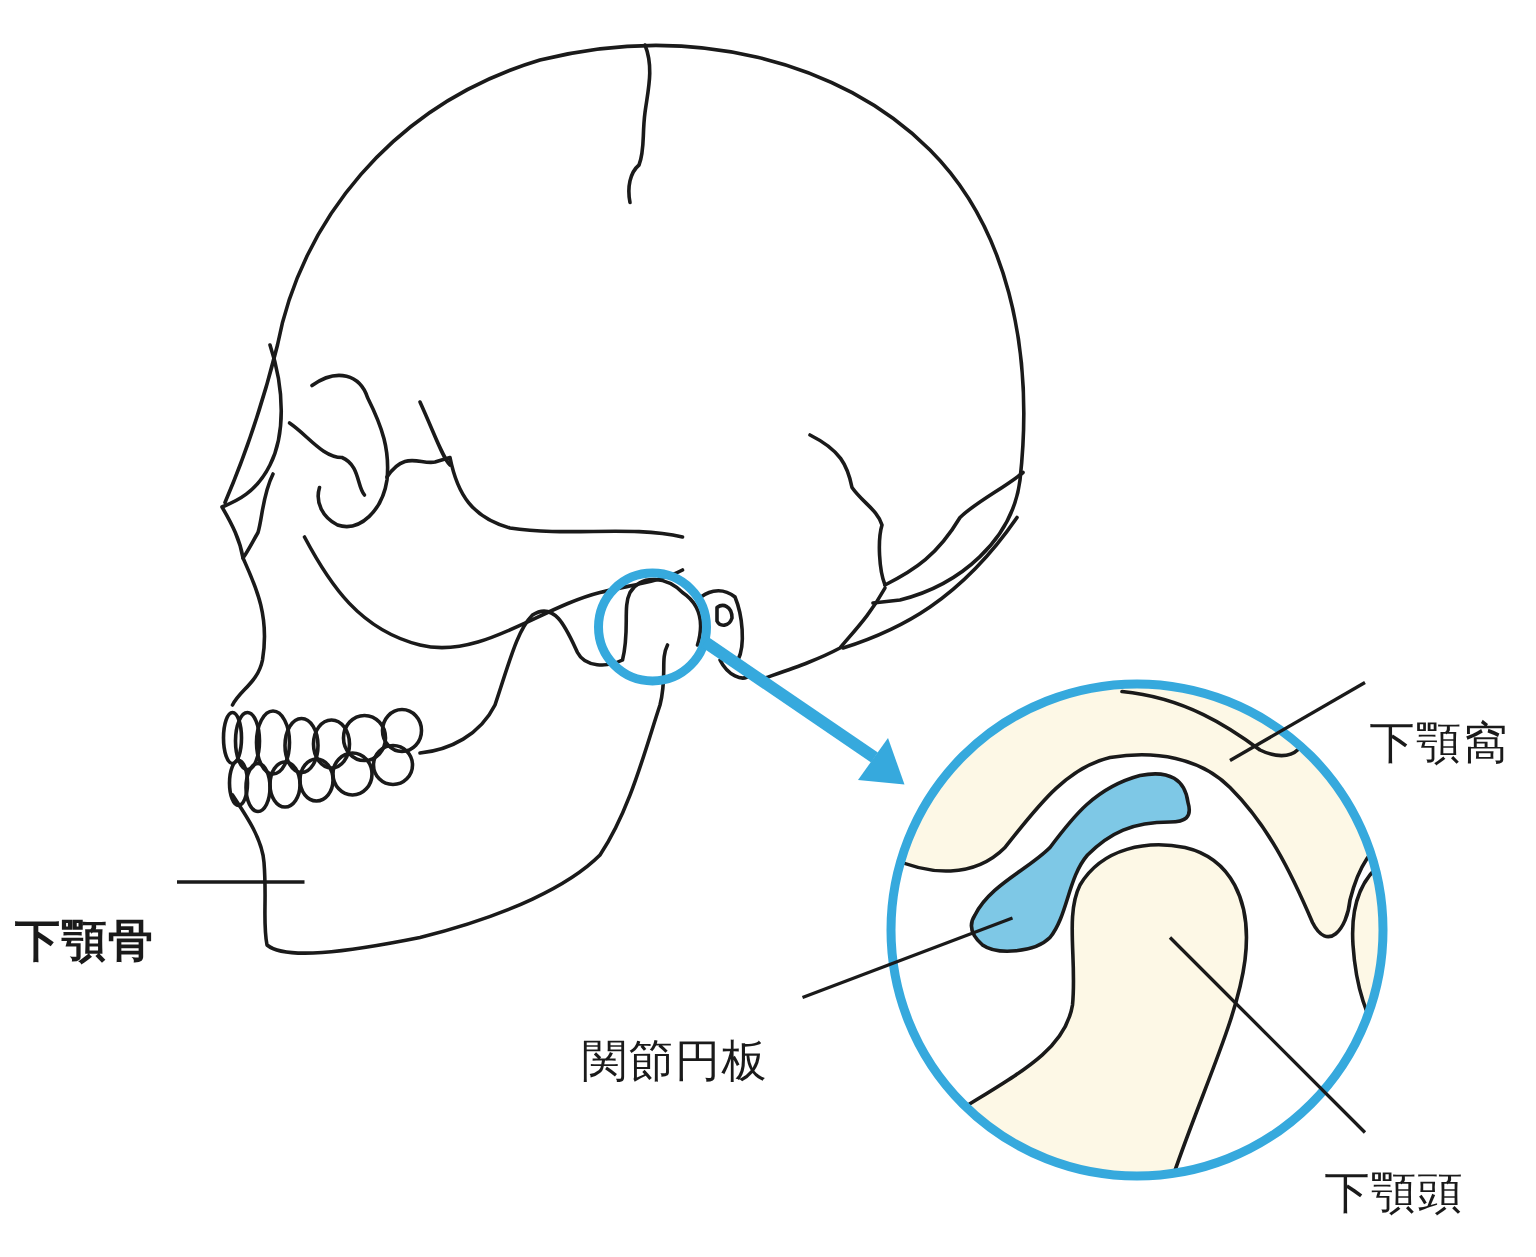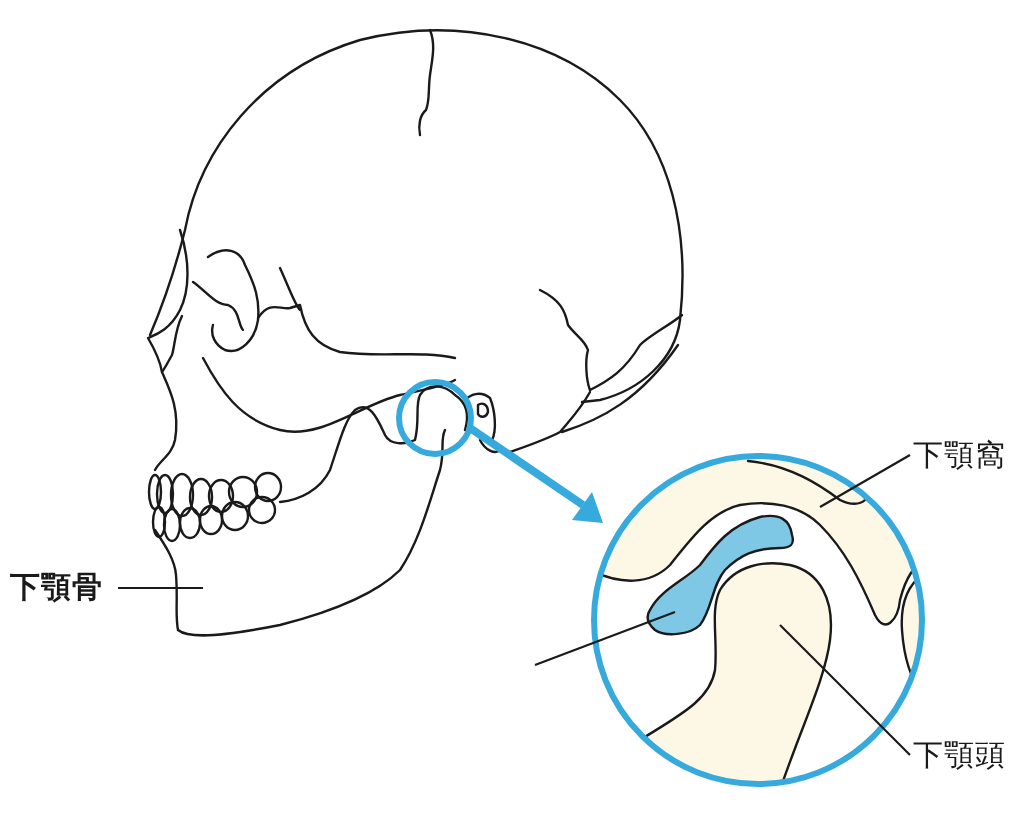--- a/index.html
+++ b/index.html
@@ -6,20 +6,21 @@
   .stage { position: relative; width: 1024px; height: 838px; overflow: hidden; background: #ffffff; }
   svg.art { position: absolute; left: 0; top: 0; }
   .label {
     position: absolute;
     font-family: "DejaVu Sans", sans-serif;
     font-size: 30px;
     color: #1a1a1a;
     letter-spacing: 1px;
     white-space: nowrap;
     line-height: 1;
+    margin-top: 41px;
   }
   .stroke { fill: none; stroke: #1a1a1a; stroke-width: 2.4; stroke-linecap: round; stroke-linejoin: round; }
   .leader { fill: none; stroke: #1a1a1a; stroke-width: 2.2; }
 </style>
 </head>
 <body>
 
 <div class="stage">
   <svg class="art" width="1024" height="838" viewBox="0 0 1024 838">
     <defs>
@@ -97,15 +98,16 @@
       <path d="M650 610 C660 590 685 580 700 565 C715 545 730 525 760 517 C780 513 790 520 792 535 C795 545 790 548 780 548 C755 548 740 555 725 570 C712 585 712 610 700 625 C690 635 665 637 655 630 C647 623 646 616 650 610 Z" fill="#7ec8e6" stroke="#1a1a1a" stroke-width="2.4"></path>
     </g>
     <circle cx="758" cy="620" r="164" fill="none" stroke="#36a9dd" stroke-width="6"></circle>
 
     <line class="leader" x1="820" y1="507" x2="910" y2="455"></line>
     <line class="leader" x1="535" y1="665" x2="675" y2="612"></line>
     <line class="leader" x1="780" y1="625" x2="910" y2="755"></line>
   </svg>
 
   <div class="label" style="left:10px; top:572px;font-weight:bold;">下顎骨</div>
+  <div class="label" style="left:388px; top:652px;">関節円板</div>
   <div class="label" style="left:913px; top:440px;">下顎窩</div>
-  <div class="label" style="left:913px; top:740px;">下顎頭</div>
+  <div class="label" style="left:883px; top:740px;">下顎頭</div>
 </div>
 
 </body></html>

